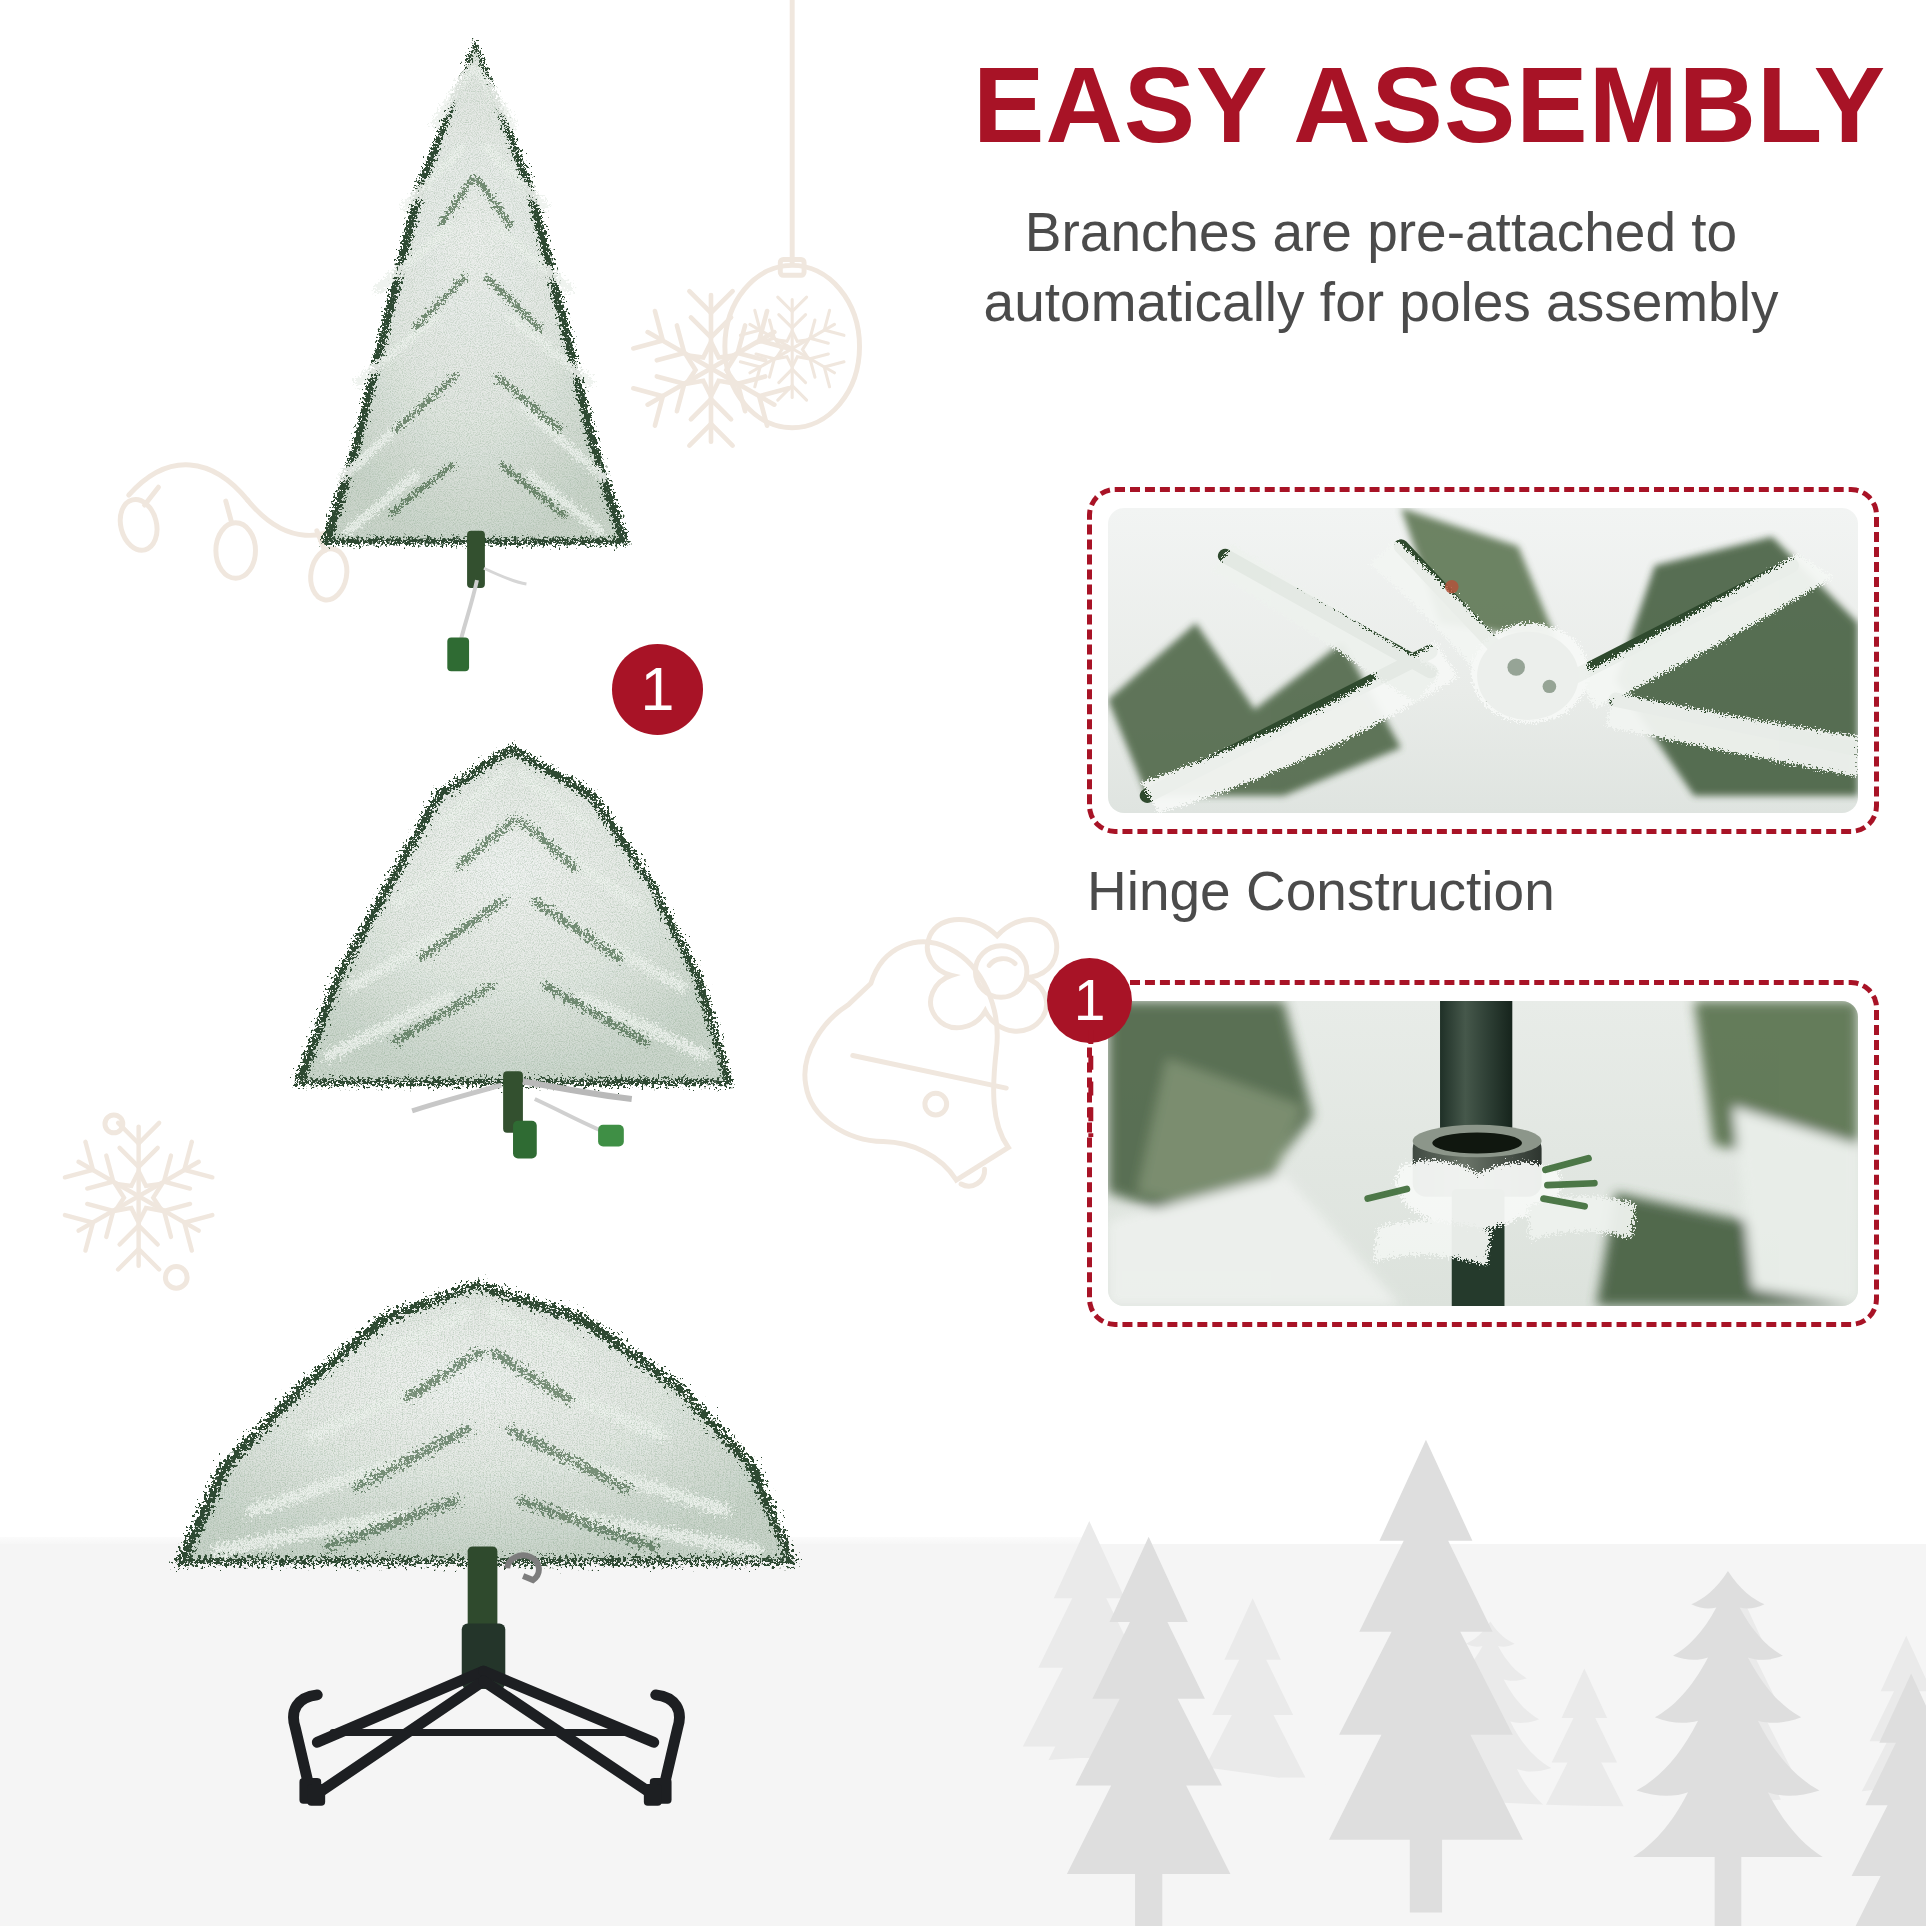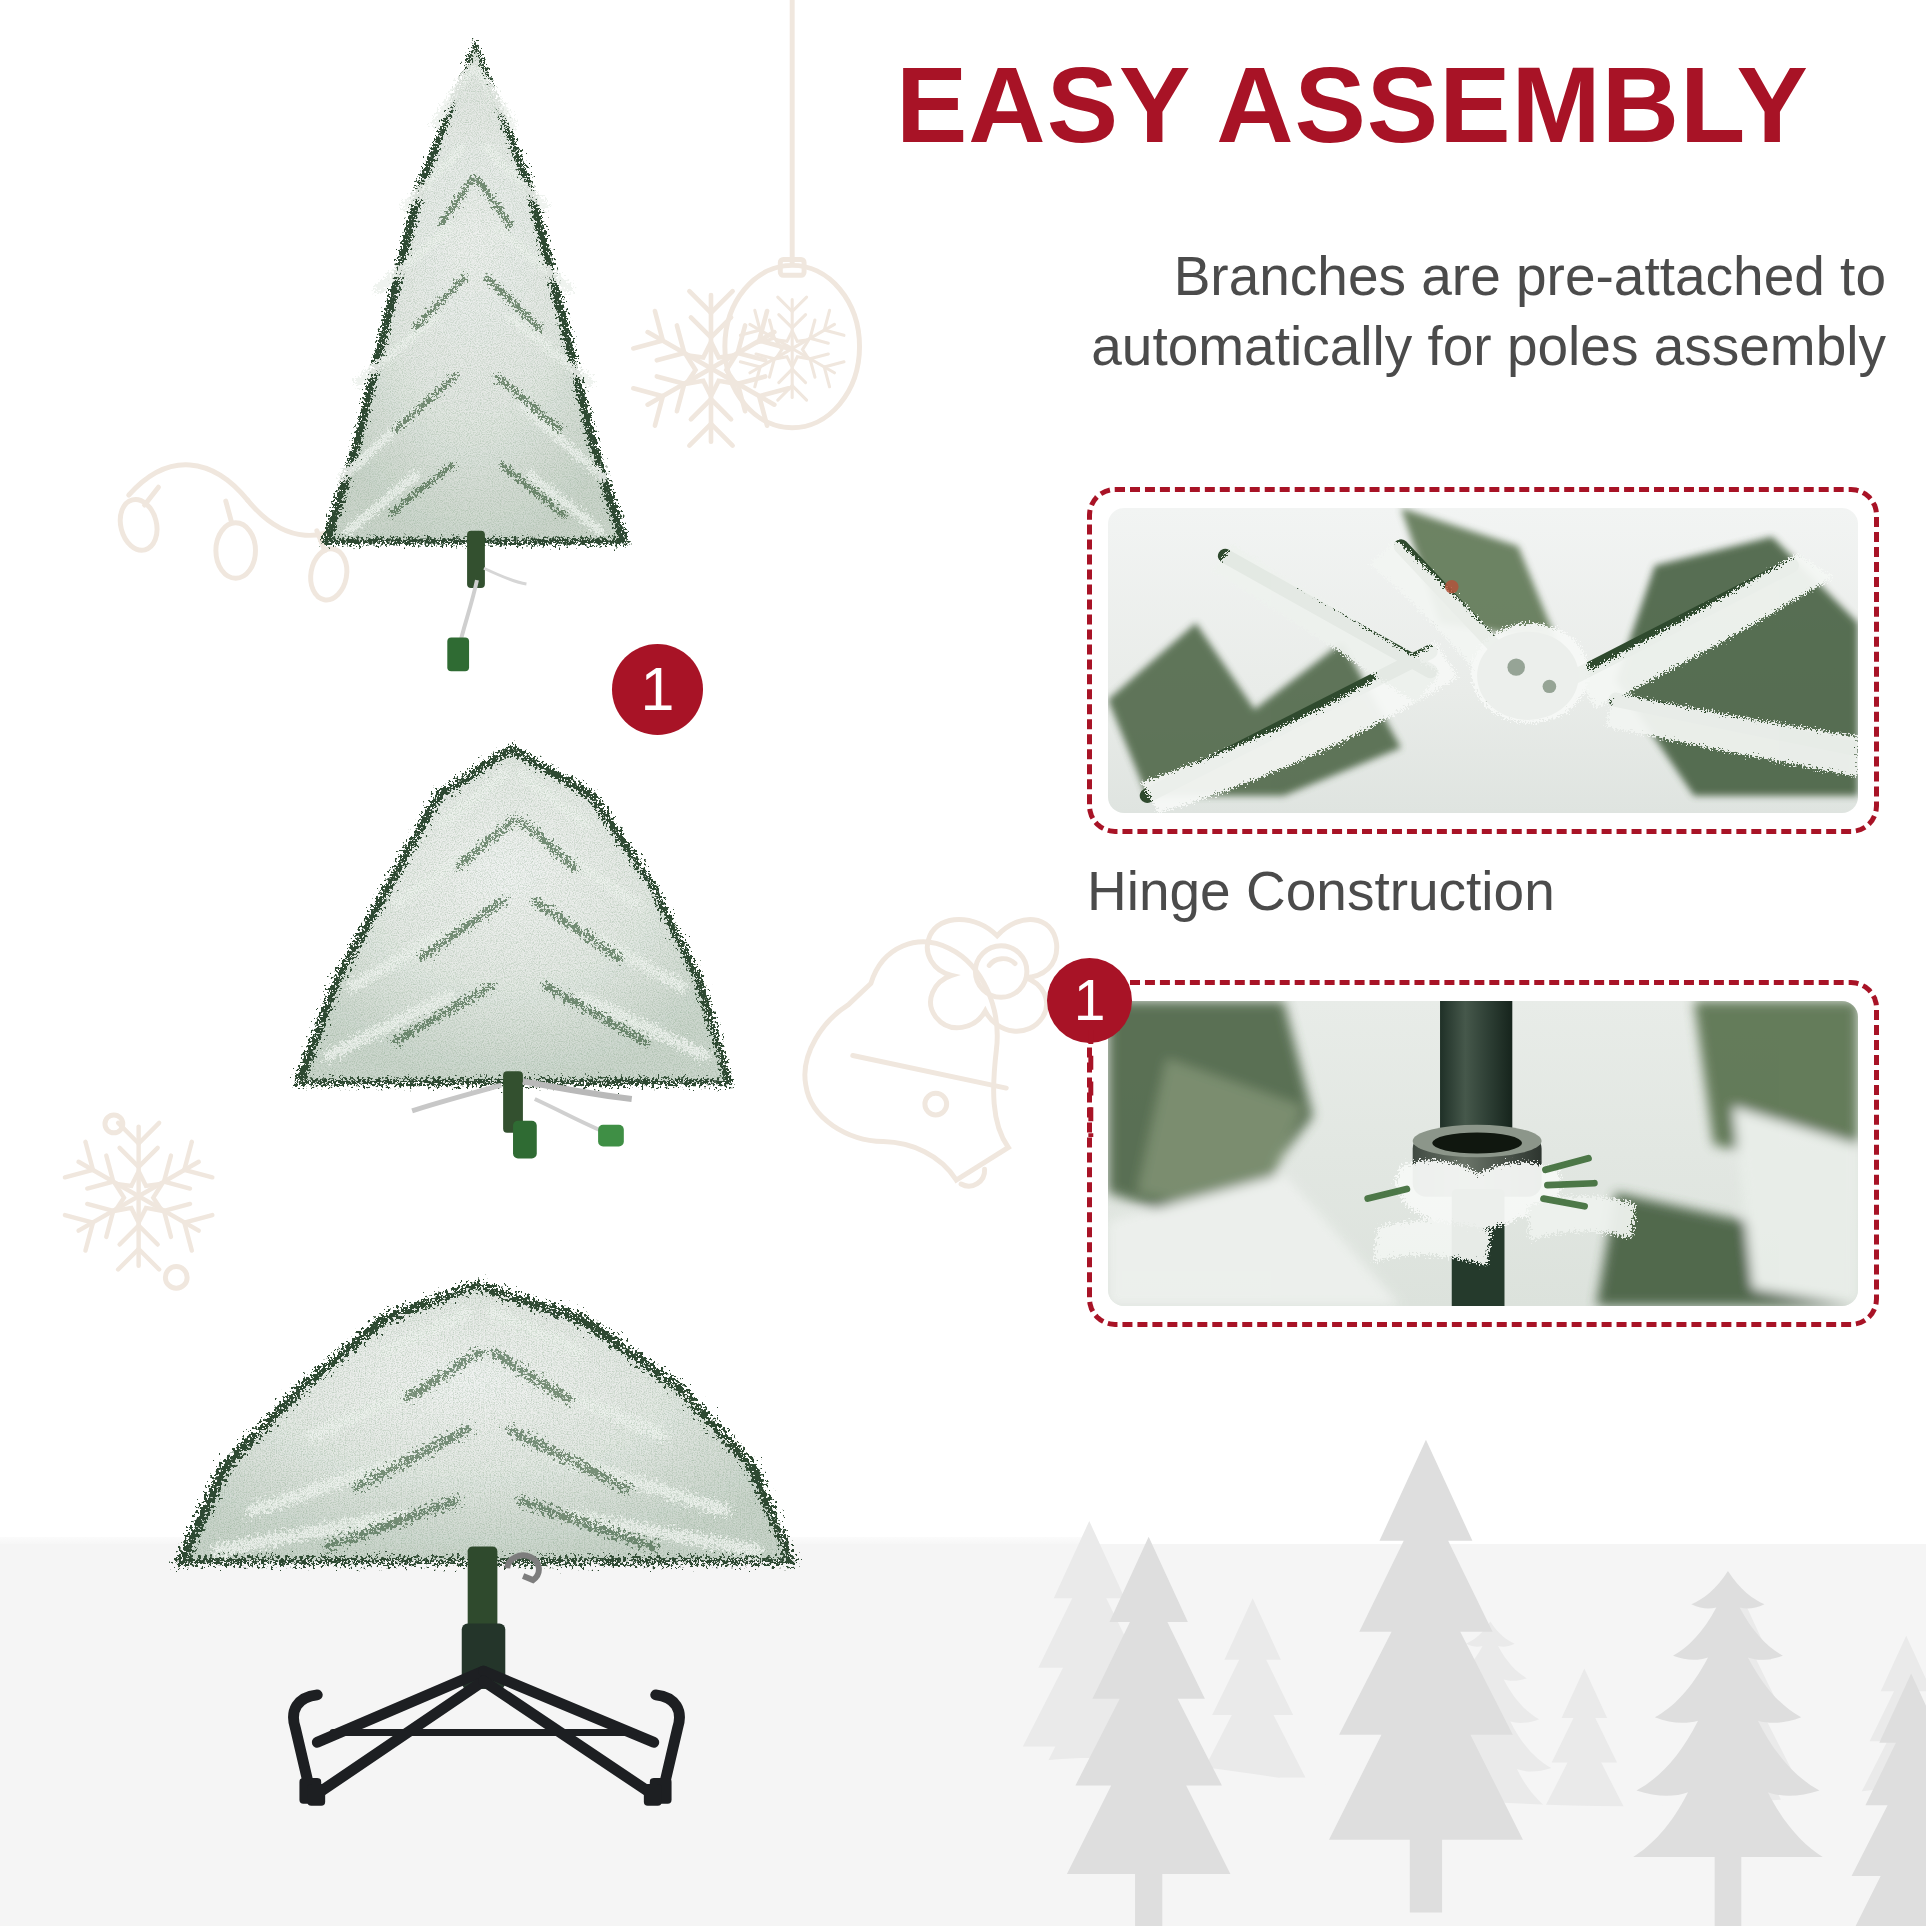--- a/index.html
+++ b/index.html
@@ -43,41 +43,40 @@
     height: 14px;
     background: linear-gradient(to bottom, #fbfbfb, #f3f3f3);
   }
 
   
   .headline {
     position: absolute;
     left: 896px;
     top: 48px;
     width: 990px;
-    text-align: left;
+    text-align: right;
     color: #a81326;
     font-family: "Liberation Sans Narrow", "Liberation Sans", sans-serif;
     font-weight: 700;
     font-size: 107px;
     letter-spacing: 1px;
     line-height: 1.08;
     white-space: nowrap;
   }
   .subhead {
     position: absolute;
     left: 876px;
     top: 198px;
     width: 1010px;
-    text-align: right;
+    text-align: center;
     color: #4b4b4b;
     font-family: "Liberation Sans Narrow", "Liberation Sans", sans-serif;
     font-weight: 400;
     font-size: 55px;
     line-height: 1.27;
-    margin-top: 44px;
   }
   .subhead span { display: block; }
 
   
   .card {
     position: absolute;
     border: 5px dashed #a81326;
     border-radius: 28px;
     box-sizing: border-box;
     background: #ffffff;

